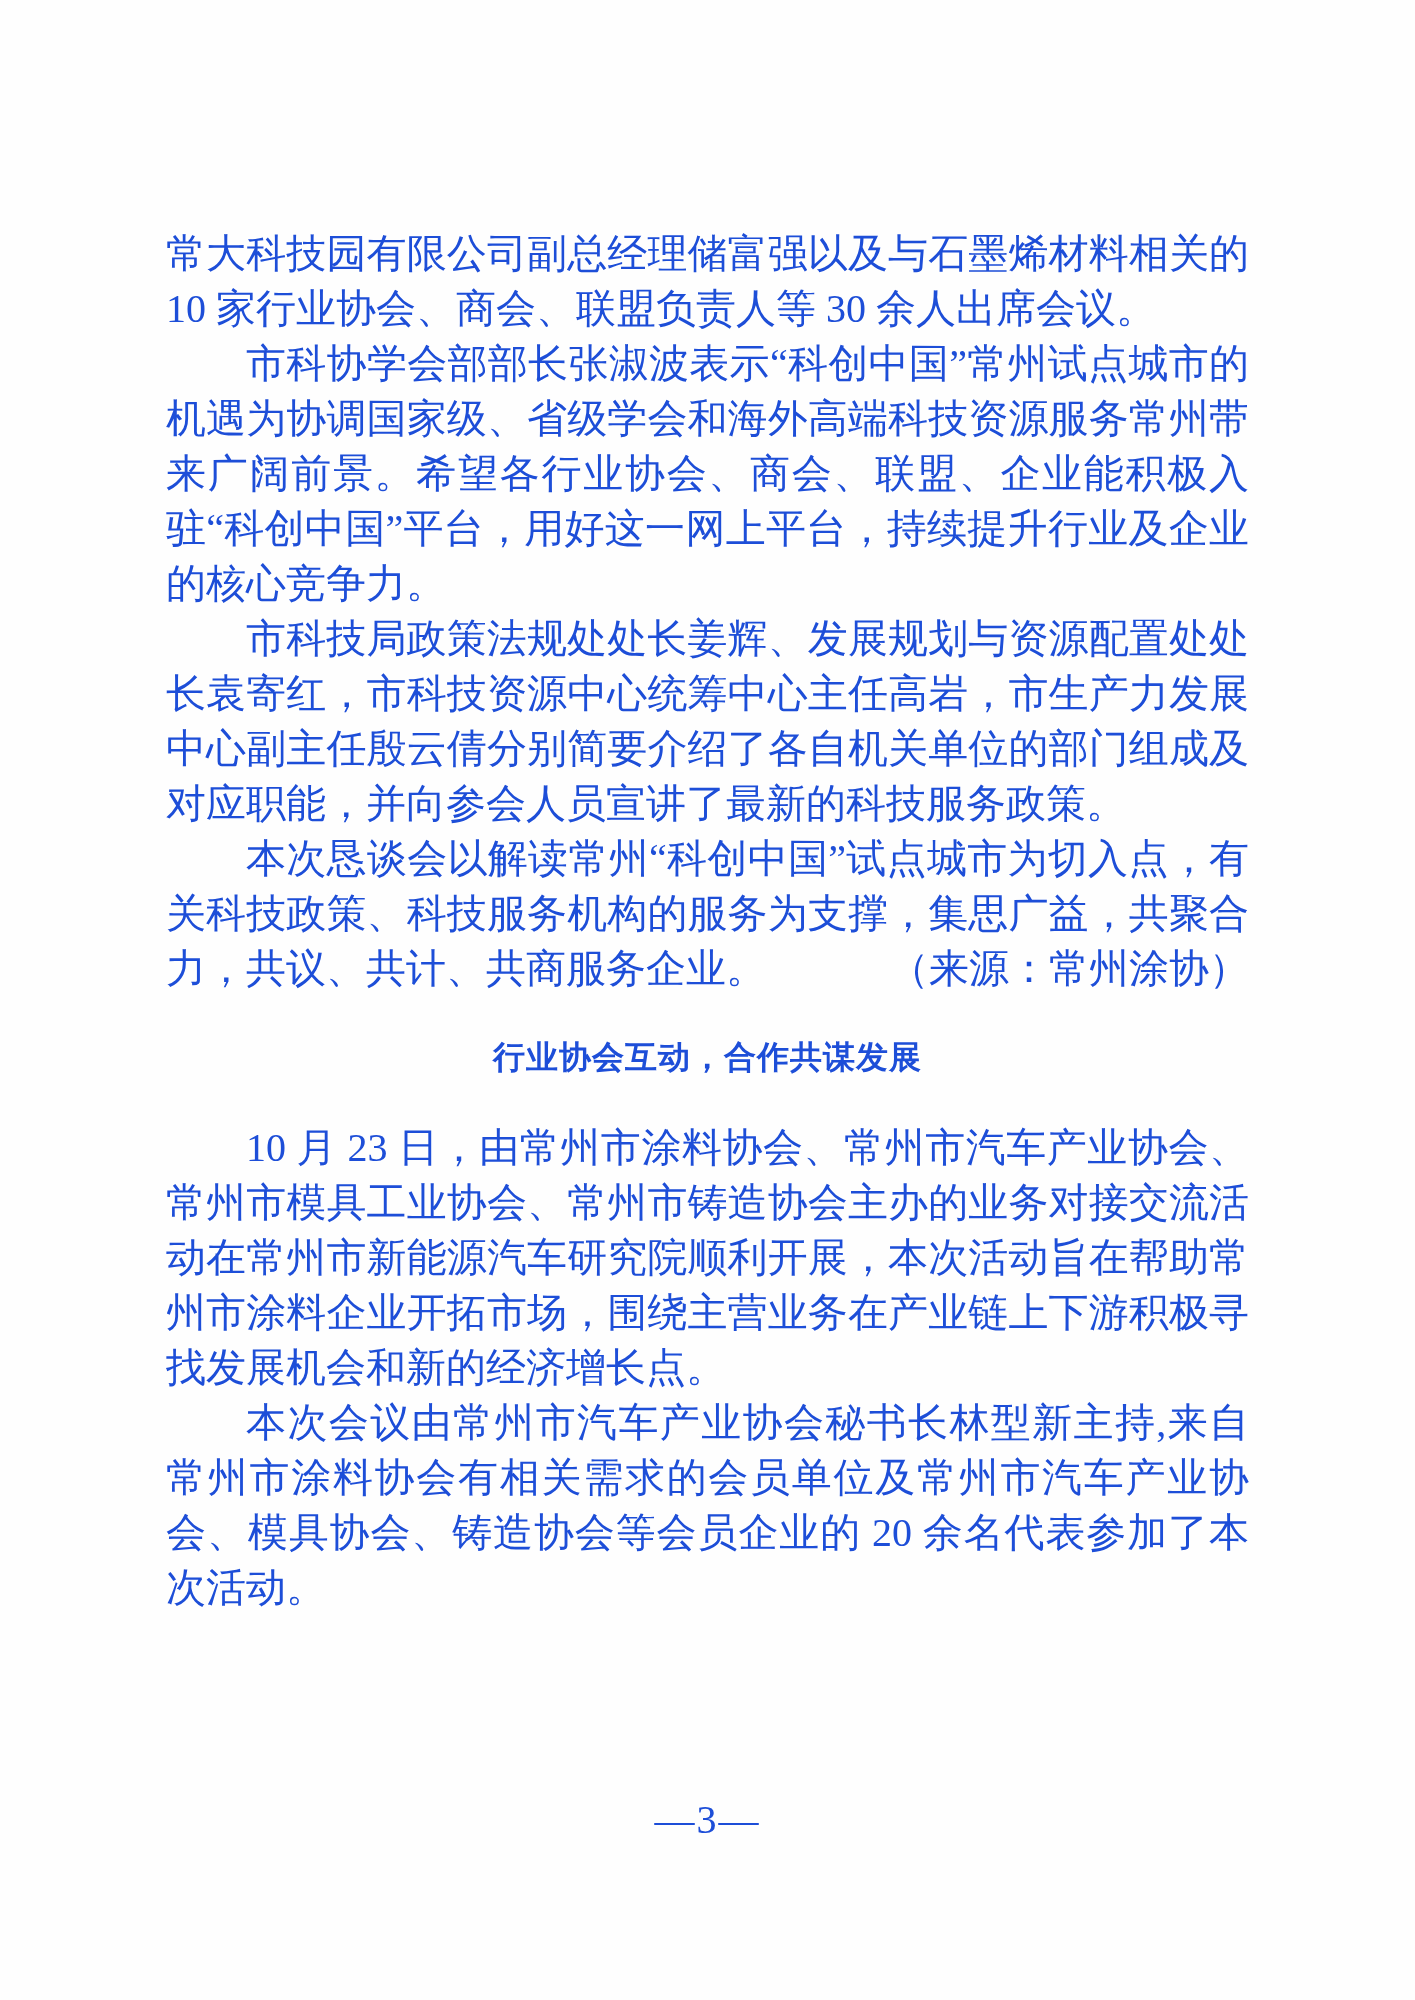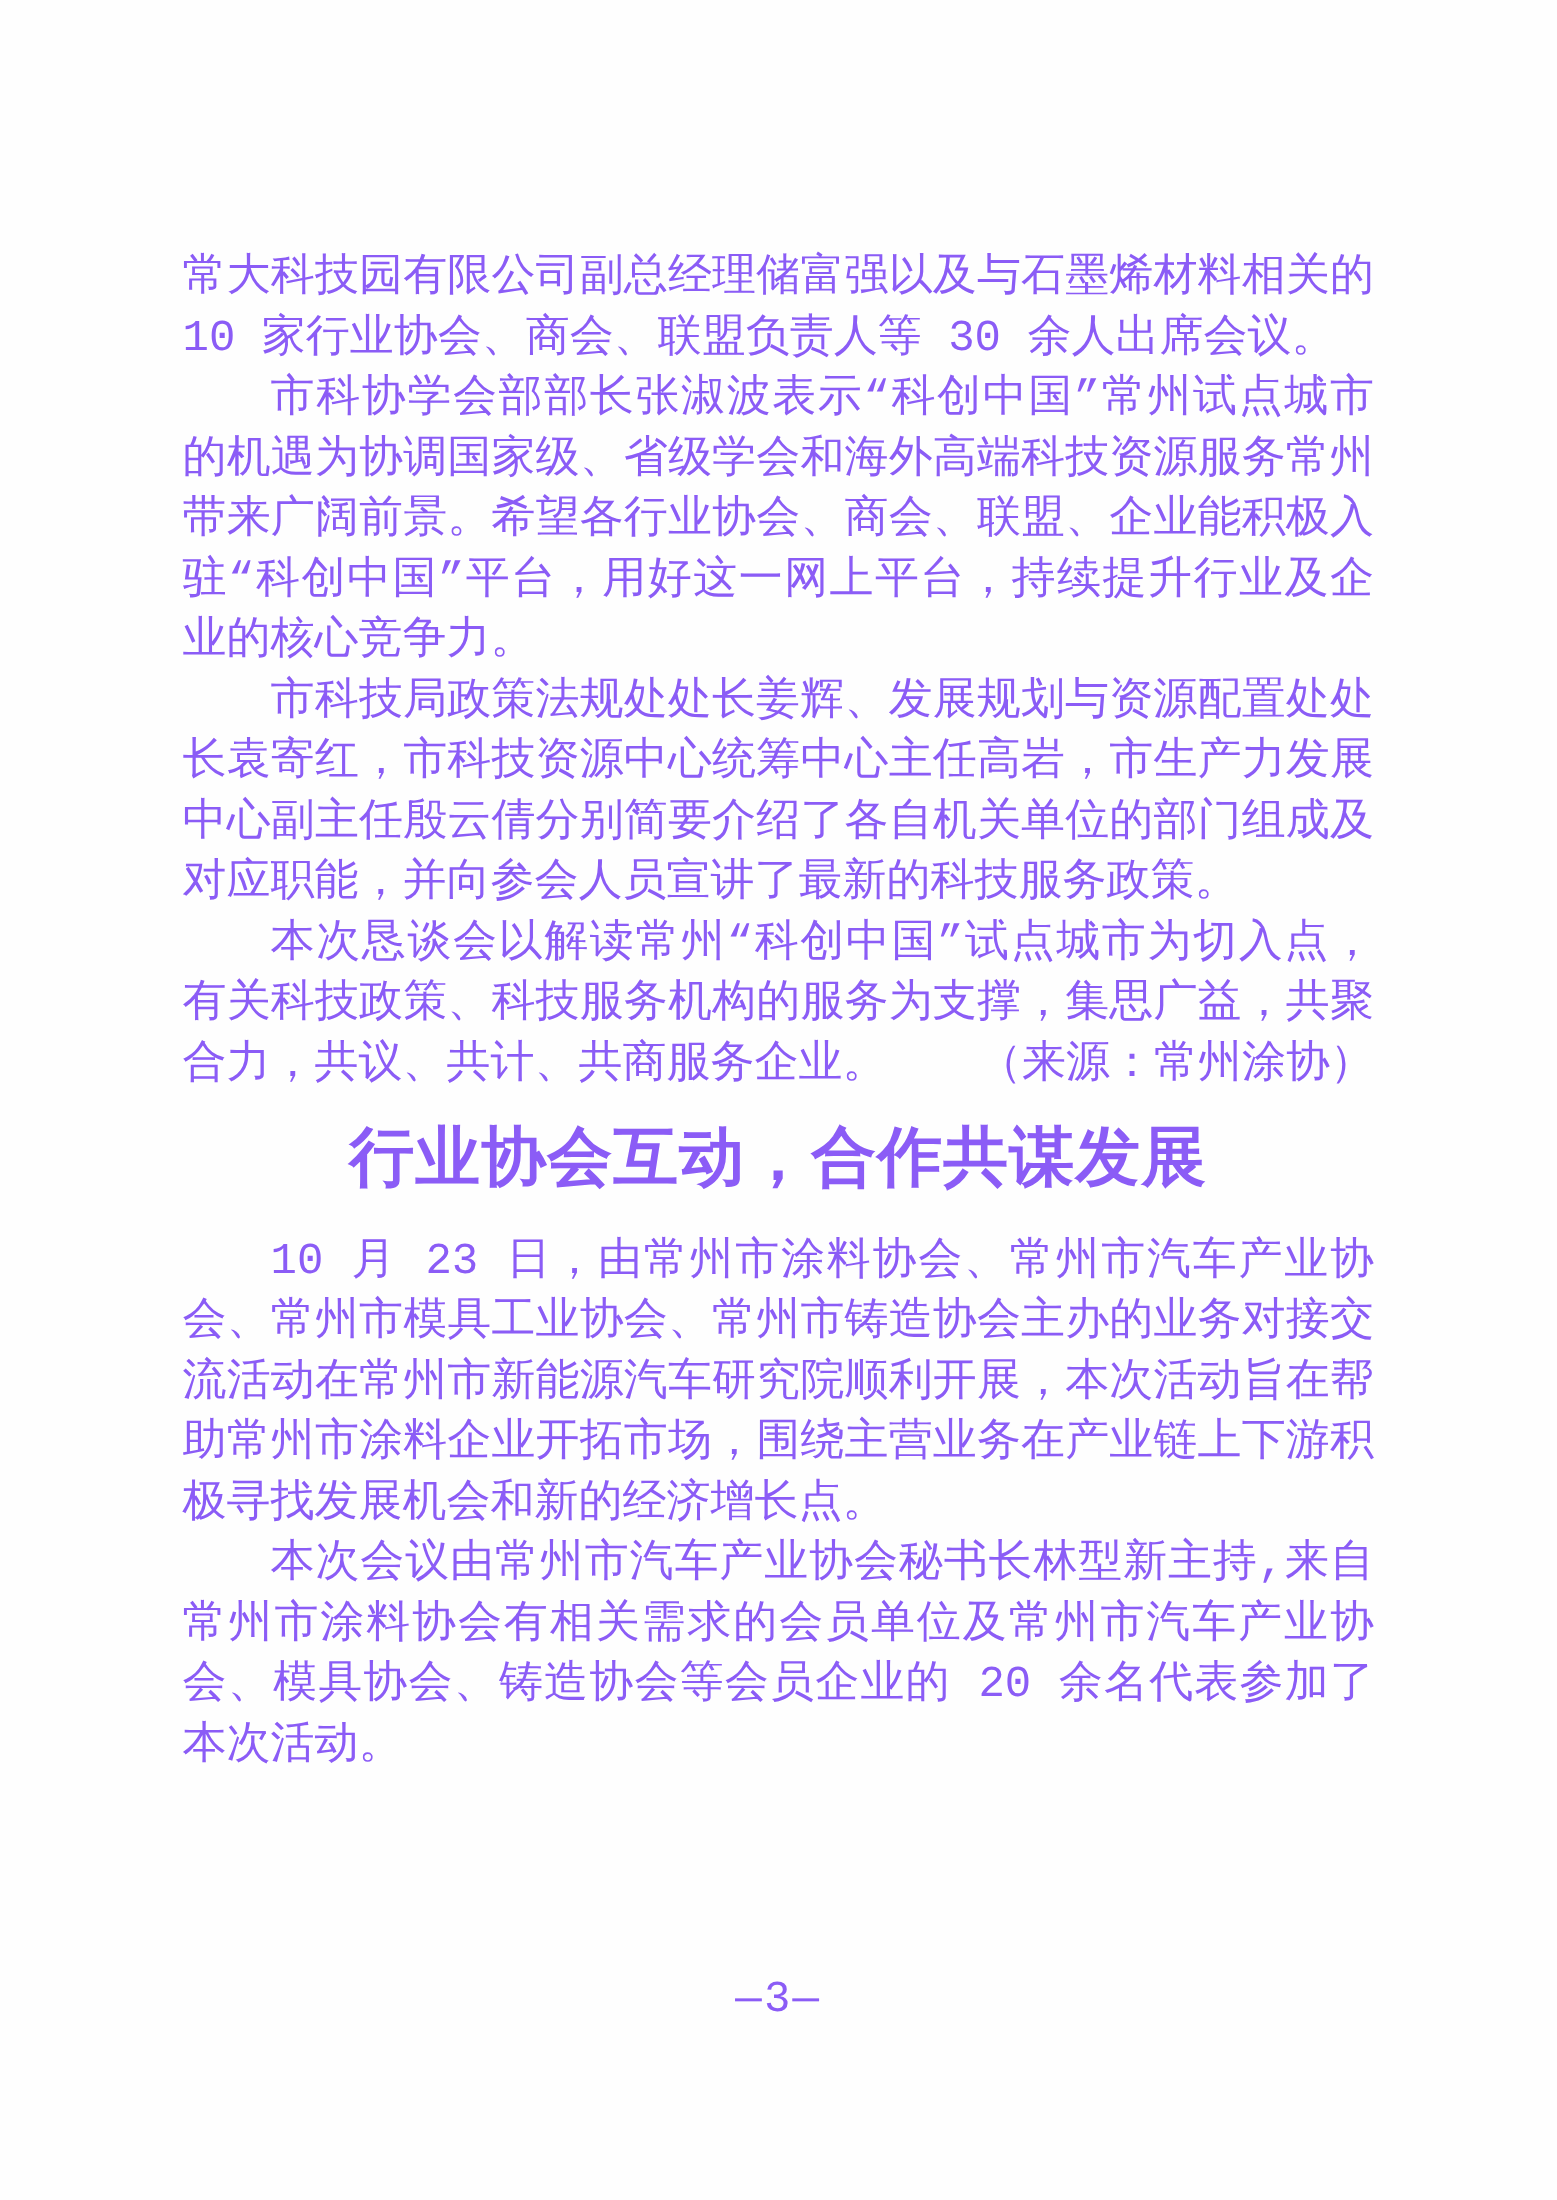--- a/index.html
+++ b/index.html
@@ -1,22 +1,22 @@
 <!DOCTYPE html>
 <html><head>
 <meta charset="utf-8">
 <style>
   html, body { margin: 0; padding: 0; background: #ffffff; }
   .page {
     position: relative;
     width: 1415px;
     height: 2000px;
     background: #fefefe;
-    font-family: Liberation Mono, monospace;
-    color: #8b5cf6;
+    font-family: Liberation Serif, serif;
+    color: #1d4ed8;
     overflow: hidden;
   }
   .content {
     position: absolute;
     left: 166px;
     top: 226px;
     width: 1083px;
     font-size: 40px;
     line-height: 55px;
   }
@@ -33,21 +33,21 @@
     right: 0;
     bottom: 0;
     text-indent: 0;
     white-space: nowrap;
     margin-top: 44px;
   }
   h1.article-title {
     margin: 32px 0 34px 0;
     text-align: center;
     text-indent: 0;
-    font-size: 59px;
+    font-size: 32px;
     line-height: 58px;
     font-weight: bold;
     letter-spacing: 1px;
   }
   .footer {
     position: absolute;
     top: 1796px;
     left: 0;
     width: 100%;
     text-align: center;

